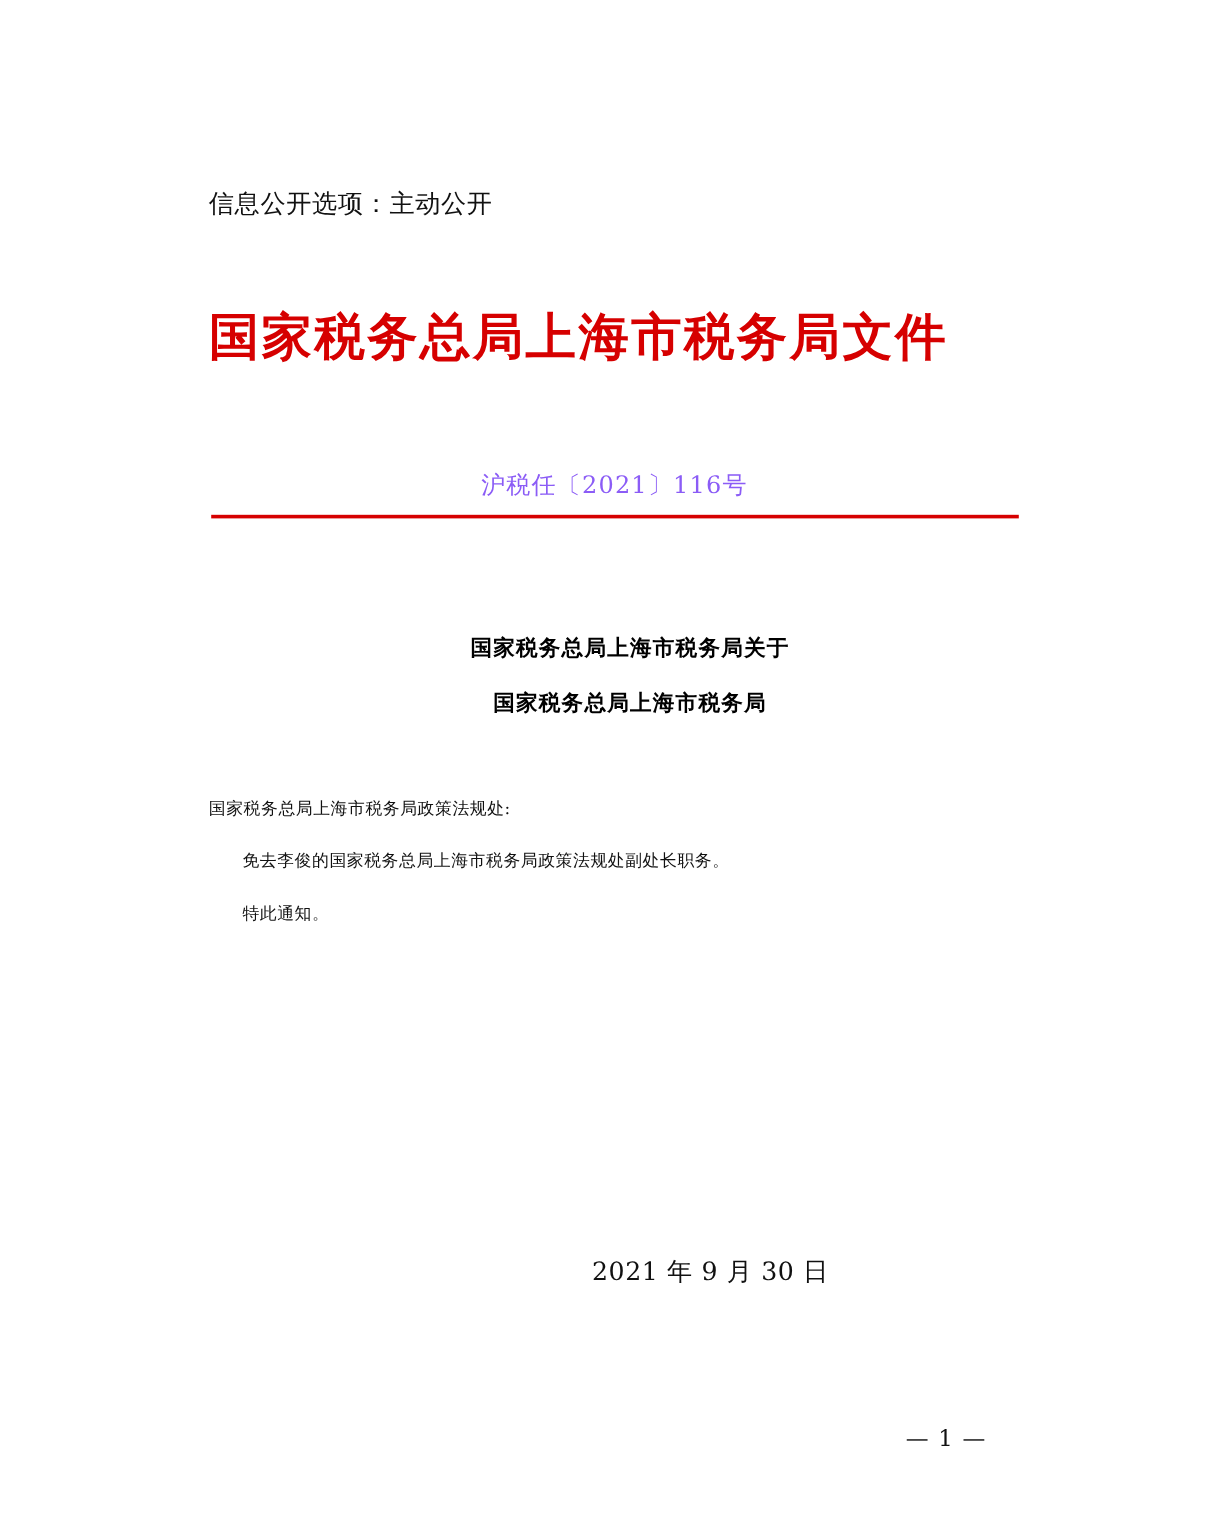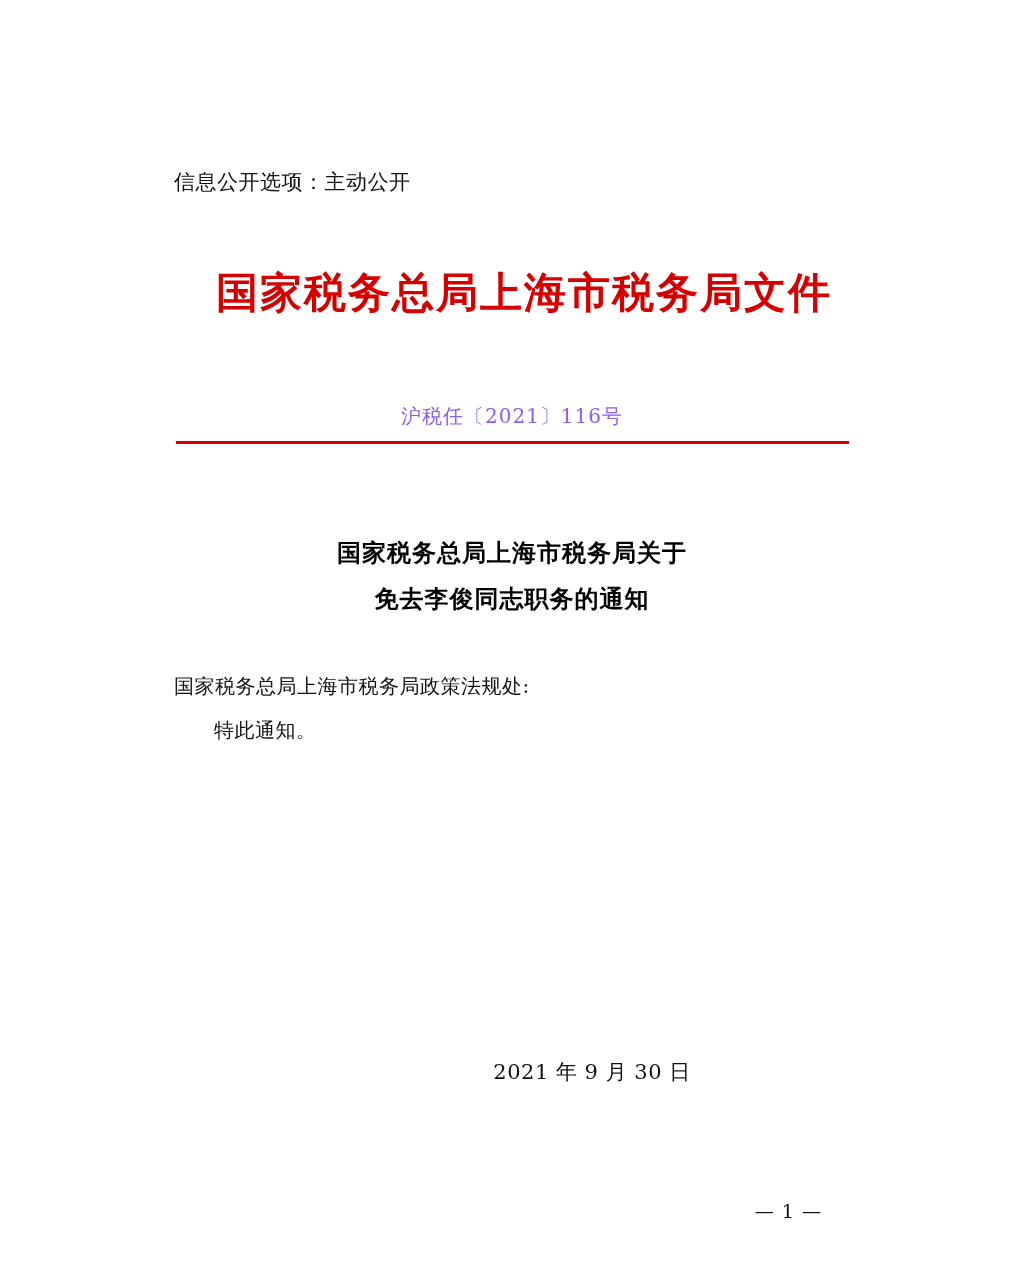--- a/index.html
+++ b/index.html
@@ -13,21 +13,20 @@
     position: relative;
     font-family: "DejaVu Serif", "Liberation Serif", serif;
     color: #000000;
     overflow: hidden;
   }
   .page {
     position: absolute;
     left: 0; top: 0;
     width: 1024px;
     height: 1124px;
-    margin-top: 12px;
   }
   .content {
     position: absolute;
     left: 174px;
     top: 0;
     width: 676px;
   }
 
   
   .disclosure-line {
@@ -39,21 +38,20 @@
     color: #111;
     white-space: nowrap;
   }
 
   
   .doc-title {
     position: absolute;
     left: 0;
     top: 253px;
     width: 700px;
-    text-align: center;
     font-size: 42px;
     font-weight: bold;
     color: #d60000;
     letter-spacing: 2px;
     white-space: nowrap;
     font-family: "DejaVu Serif", "Liberation Serif", serif;
   }
 
   
   .doc-number {
@@ -74,39 +72,39 @@
     left: 176px;
     top: 429px;
     width: 673px;
     height: 3px;
     background: #d60000;
   }
 
   
   .subject {
     position: absolute;
-    left: 0;
+    left: 13px;
     top: 518px;
     width: 676px;
     text-align: center;
-    font-size: 24px;
+    font-size: 18px;
     font-weight: bold;
     line-height: 46px;
     letter-spacing: 1px;
     color: #000;
   }
   .subject .ln { display: block; }
 
   
   .body-block {
     position: absolute;
     left: 0;
     top: 652px;
     width: 676px;
-    font-size: 20px;
+    font-size: 14px;
     line-height: 44px;
     color: #111;
     letter-spacing: 0.5px;
   }
   .body-block p {
     margin: 0;
     text-align: justify;
     text-justify: inter-ideograph;
   }
   .indent { text-indent: 2em; }
@@ -153,25 +151,26 @@
   <div class="content">
 
     <div class="disclosure-line">信息公开选项：主动公开</div>
 
     <div class="doc-title">国家税务总局上海市税务局文件</div>
 
     <div class="doc-number">沪税任〔2021〕116号</div>
 
     <div class="subject">
       <span class="ln">国家税务总局上海市税务局关于</span>
-      <span class="ln">免去李俊同志职务的通知</span>
+      <span class="ln">国家税务总局上海市税务局</span>
     </div>
 
     <div class="body-block">
       <p>国家税务总局上海市税务局政策法规处:</p>
+      <p class="indent">免去李俊的国家税务总局上海市税务局政策法规处副处长职务。</p>
       <p class="indent">特此通知。</p>
     </div>
 
     <div class="signature">
       <span class="sig-date">2021 年 9 月 30 日</span>
     </div>
 
     <div class="page-number">— 1 —</div>
   </div>
 

